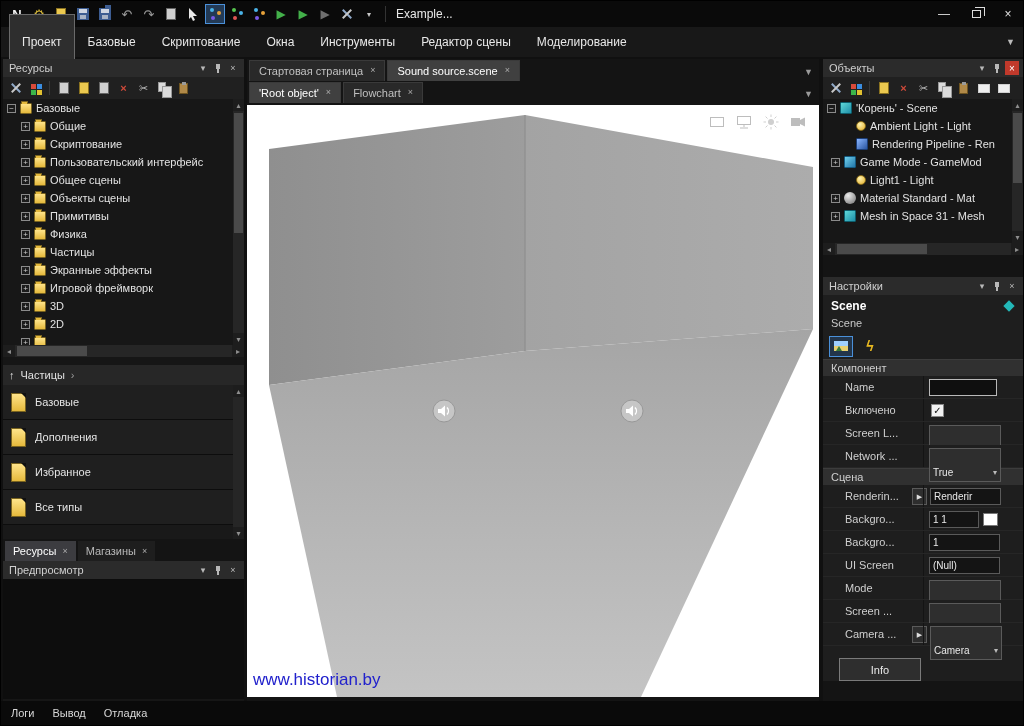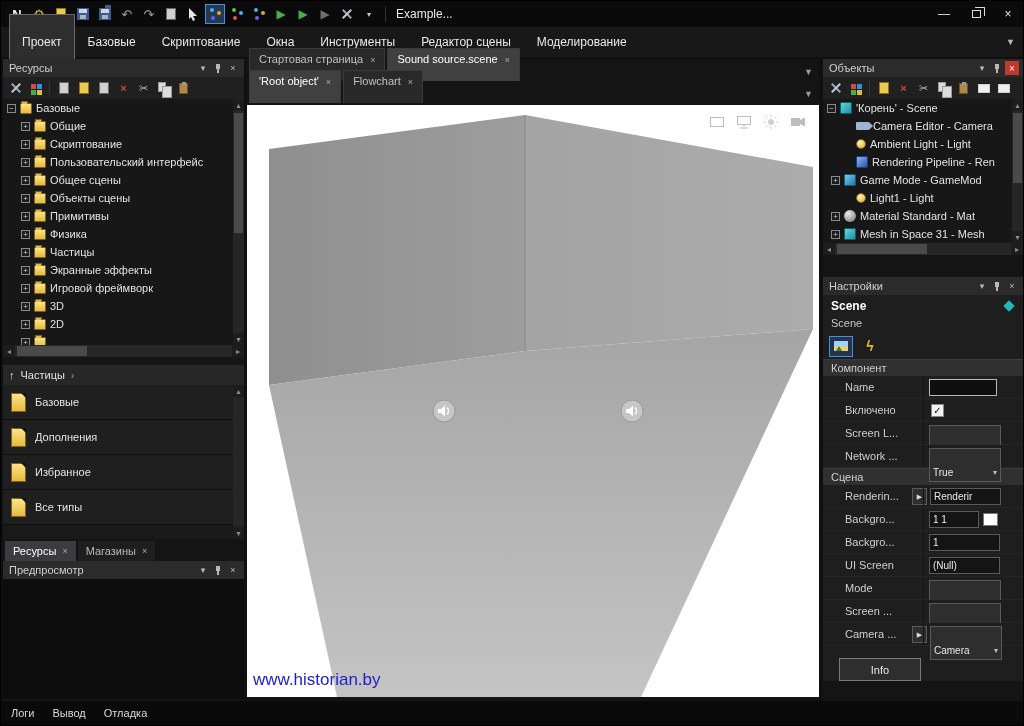--- a/index.html
+++ b/index.html
@@ -122,21 +122,21 @@
   .ltab .x{font-size:9px;color:#aaa}
   .pbody{background:#0d0d0d}
 
   
   .statusbar{position:absolute;left:0;right:0;bottom:0;height:24px;background:#0a0a0a;
     display:flex;align-items:center;gap:18px;padding-left:10px;font-size:11px;color:#d8d8d8}
 
   
   .centercol{position:absolute;top:58px;left:246px;width:572px;height:642px;background:#141414}
   .tabrow{height:22px;display:flex;align-items:flex-end;gap:2px;padding-left:2px;position:relative}
-  .dtab{height:21px;display:flex;align-items:flex-end;gap:7px;padding:16px 9px;font-size:11px;
+  .dtab{height:21px;display:flex;align-items:flex-start;gap:7px;padding:4px 9px;font-size:11px;
     background:#292929;color:#c0c0c0;border:1px solid #3a3a3a;border-bottom:none}
   .dtab.active{background:#404040;color:#fff}
   .dtab .x{font-size:9px;color:#aaa}
   .ovf{position:absolute;right:6px;bottom:4px;color:#9a9a9a;font-size:9px}
   .viewport{position:absolute;top:46px;left:0;width:572px;height:592px;background:#fff;overflow:hidden}
   .vpicons{position:absolute;top:8px;right:12px;display:flex;gap:9px}
   .vpico{width:18px;height:18px;display:flex;align-items:center;justify-content:center;color:#bdbdbd}
   .gizmo{position:absolute;width:24px;height:24px}
   .watermark{position:absolute;left:6px;bottom:7px;font-size:17px;color:#2121cc}
 
@@ -548,25 +548,20 @@
         </span>
     </div>
     <div class="tree objtree">
       <div class="trow">
         <span class="exp">−</span>
         <span class="oicon oi-root"></span>
         <span>'Корень' - Scene</span>
       </div>
       <div class="trow" style="padding-left:20px">
         <span class="exp none"></span>
-        <span class="oi-cam"></span>
-        <span>Camera Editor - Camera</span>
-      </div>
-      <div class="trow" style="padding-left:20px">
-        <span class="exp none"></span>
         <span class="oi-bulb"></span>
         <span>Ambient Light - Light</span>
       </div>
       <div class="trow" style="padding-left:20px">
         <span class="exp none"></span>
         <span class="oicon oi-pipe"></span>
         <span>Rendering Pipeline - Ren</span>
       </div>
       <div class="trow" style="padding-left:8px">
         <span class="exp">+</span>

